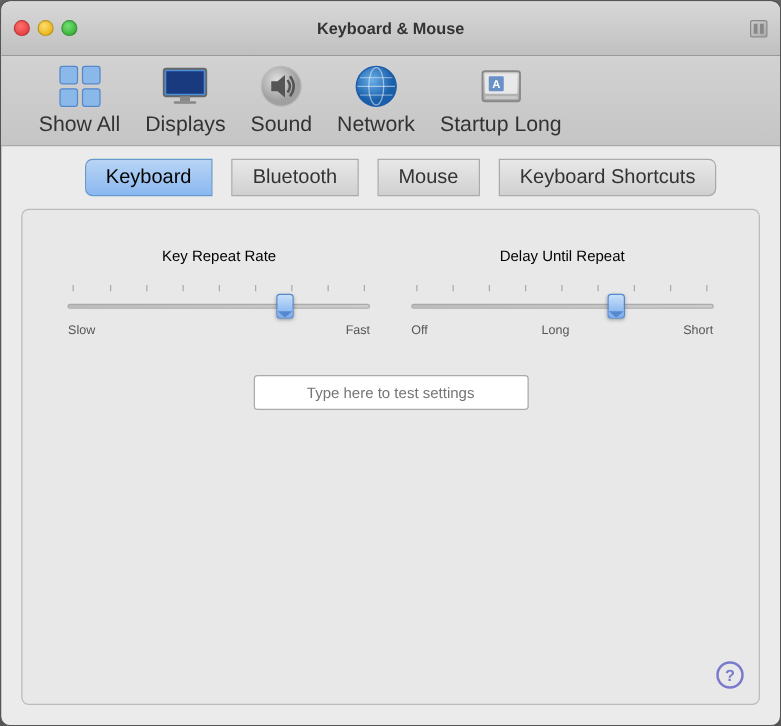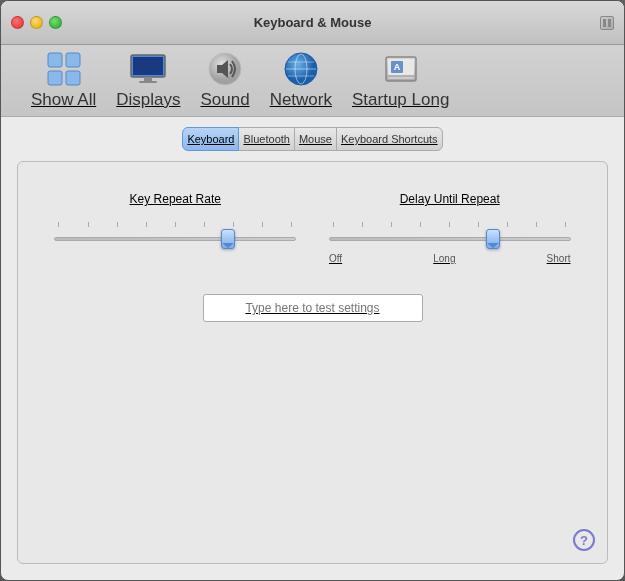--- a/index.html
+++ b/index.html
@@ -16,21 +16,20 @@
     .window {
       width: 625px;
       height: 581px;
       background: #ebebeb;
       border-radius: 8px;
       box-shadow: 0 4px 20px rgba(0,0,0,0.5);
       display: flex;
       flex-direction: column;
       overflow: hidden;
       border: 1px solid #555;
-      text-decoration: underline;
     }
 
     
     .titlebar {
       height: 44px;
       background: linear-gradient(to bottom, #d8d8d8, #c0c0c0);
       border-bottom: 1px solid #999;
       display: flex;
       align-items: center;
       padding: 0 10px;
@@ -123,27 +122,27 @@
 
     
     .tabs {
       display: flex;
       justify-content: center;
       margin-bottom: 10px;
       gap: 0;
     }
 
     .tab {
-      padding: 5px 4px;
-      font-size: 11px;
+      padding: 5px 16px;
+      font-size: 16px;
       color: #333;
       cursor: pointer;
       border: 1px solid #aaa;
       background: linear-gradient(to bottom, #e8e8e8, #d0d0d0);
-      margin: 0 -1px 0 0;
+      margin: 0 -1px 0 16px;
       position: relative;
     }
 
     .tab:first-child {
       border-radius: 6px 0 0 6px;
     }
     .tab:last-child {
       border-radius: 0 6px 6px 0;
       margin-right: 0;
     }
@@ -440,20 +439,24 @@
               <div class="tick"></div>
               <div class="tick"></div>
               <div class="tick"></div>
               <div class="tick"></div>
             </div>
             <div class="slider-track-wrapper">
               <div class="slider-track">
                 <div class="slider-thumb" style="left: calc(72% - 7px);"></div>
               </div>
             </div>
+            <div class="slider-labels">
+              <span class="slider-label">Slow</span>
+              <span class="slider-label">Fast</span>
+            </div>
           </div>
         </div>
 
         <div class="slider-group">
           <div class="slider-title">Delay Until Repeat</div>
           <div class="slider-container">
             <div class="slider-ticks">
               <div class="tick"></div>
               <div class="tick"></div>
               <div class="tick"></div>

